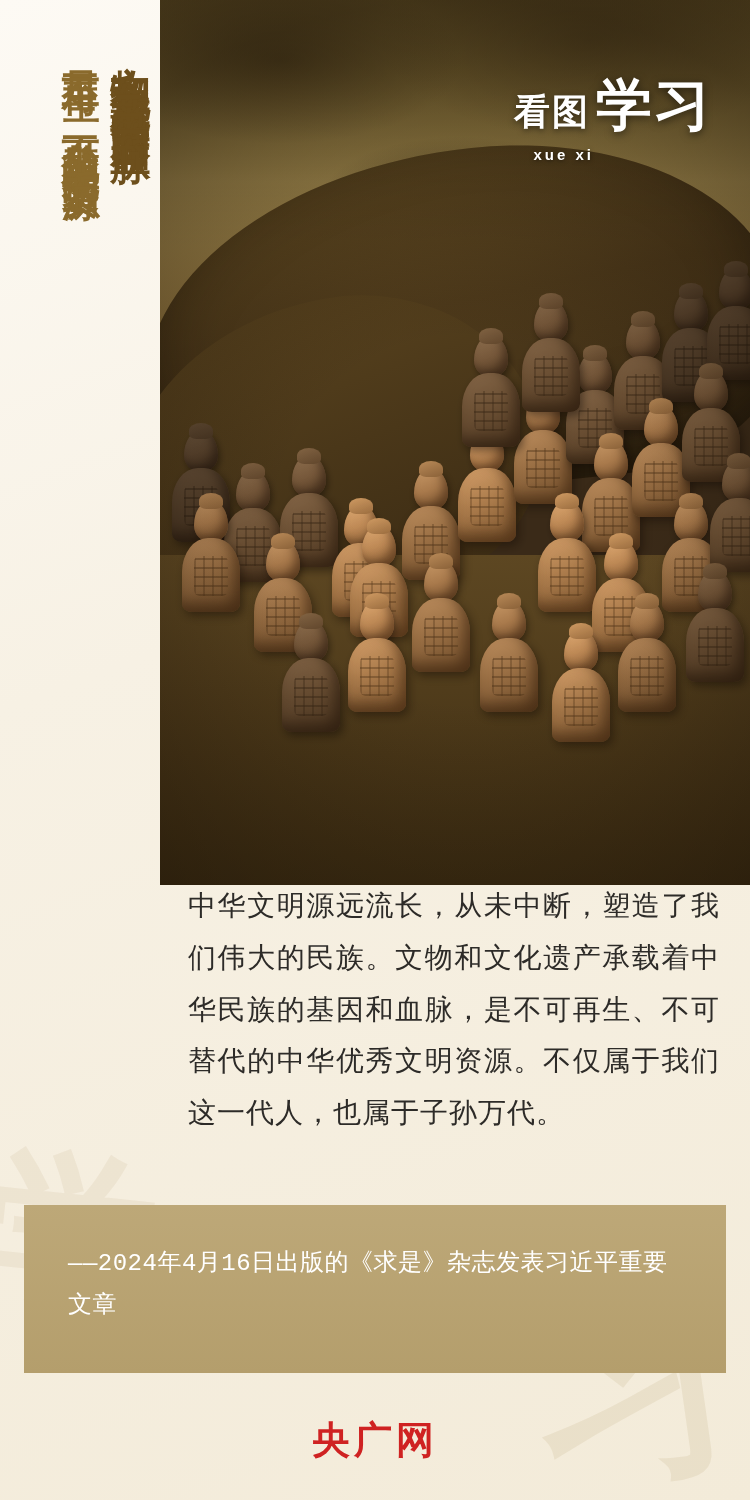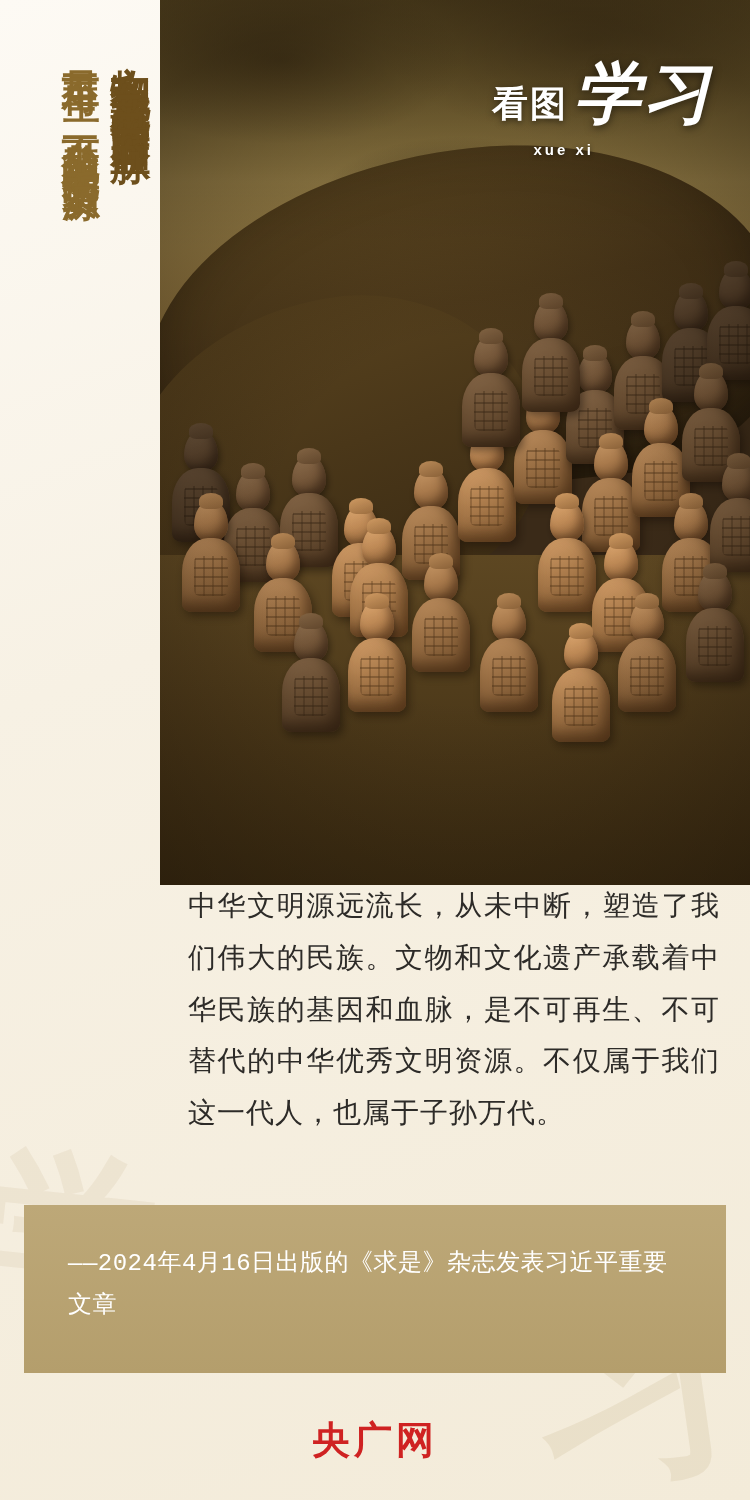--- a/index.html
+++ b/index.html
@@ -205,24 +205,24 @@
   .kantu .kt {
     font-family: "Liberation Serif", serif;
     font-weight: bold;
     font-size: 36px;
     letter-spacing: 2px;
     text-shadow: 0 2px 6px rgba(0,0,0,.5);
   }
   .kantu .xx {
     font-family: "Liberation Serif", serif;
     font-weight: bold;
-    font-size: 67px;
+    font-size: 56px;
     letter-spacing: 2px;
-    font-style: italic;
     text-shadow: 0 2px 8px rgba(0,0,0,.55);
+    margin-top: 20px;
   }
   .kantu .pinyin {
     font-family: "Liberation Sans", sans-serif;
     font-size: 15px;
     letter-spacing: 3px;
     font-weight: bold;
     margin-top: 2px;
     margin-right: 118px;
     text-shadow: 0 1px 4px rgba(0,0,0,.5);
   }

